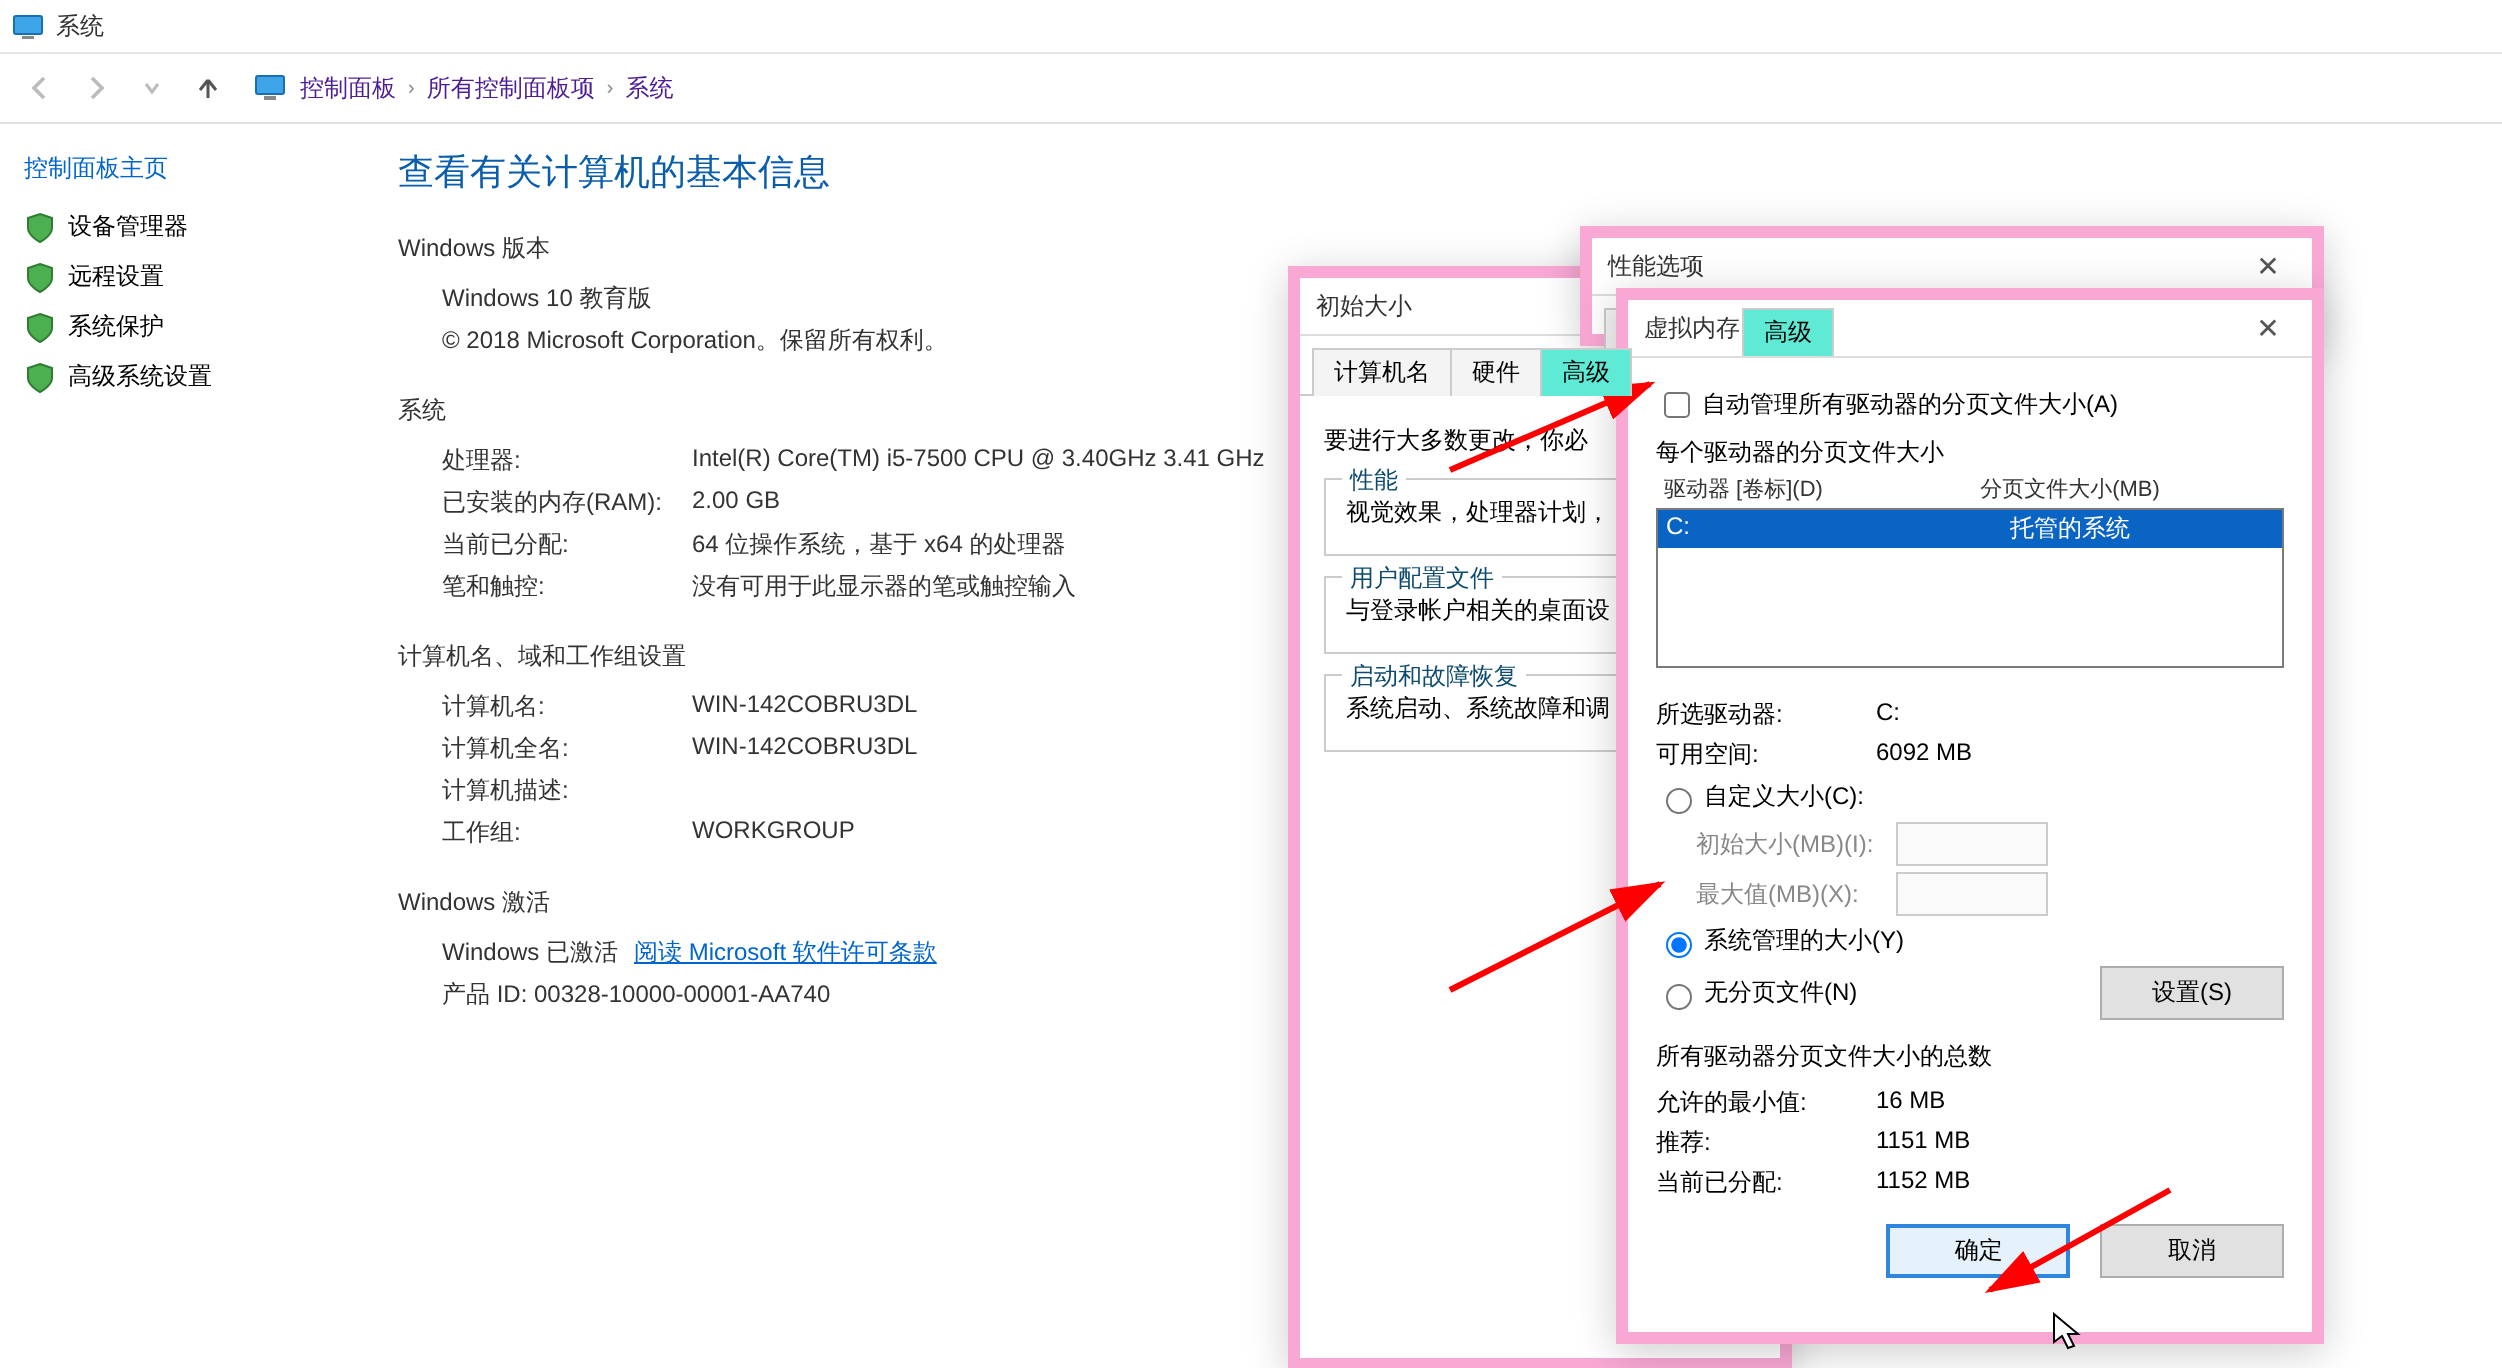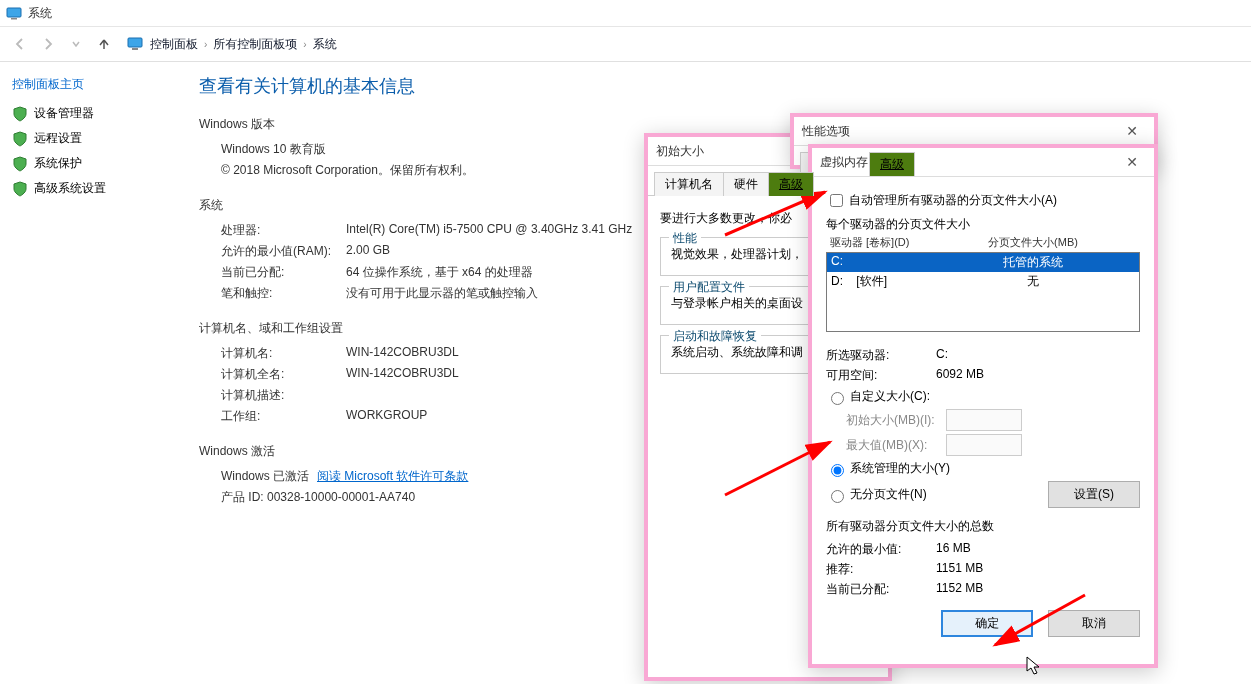--- a/index.html
+++ b/index.html
@@ -8,45 +8,45 @@
   
   .titlebar { height:22px; display:flex; align-items:center; padding:2px 6px; background:#fff; border-bottom:1px solid #e6e6e6; }
   .titlebar .sysicon { width:16px; height:16px; margin-right:6px; }
   .titlebar .title { color:#333; }
 
   
   .addressbar { height:34px; display:flex; align-items:center; padding:0 8px; border-bottom:1px solid #e0e0e0; }
   .nav-arrow { width:24px; height:24px; display:flex; align-items:center; justify-content:center; color:#999; margin-right:4px; }
   .nav-arrow.up { color:#555; }
   .pc-icon { width:18px; height:18px; margin:0 6px; }
-  .crumb { color:#0f172a; }
+  .crumb { color:#4c1d95; }
   .crumb-sep { margin:0 6px; color:#888; font-size:10px; }
 
   
   .main { display:flex;justify-content:center; }
   .sidebar { width:165px; padding:14px 12px; }
   .side-home { color:#0066cc; text-decoration:none; display:block; margin-bottom:12px; }
   .side-item { display:flex; align-items:center; margin:8px 0; color:#000000; }
   .side-item .ic { width:16px; height:16px; margin-right:6px; flex:none; }
 
   .content { flex:1; padding:12px 10px; position:relative; }
   .h1 { color:#0a5dab; font-size:18px; margin:0 0 16px 0; font-weight:normal; }
   .section-h { color:#333; margin:18px 0 8px 0; }
   .kv { display:flex; margin:4px 0 4px 22px; color:#333; }
   .kv .k { width:125px; }
   .link { color:#0066cc;text-decoration:underline; }
 
   
-  .dialog { position:absolute; background:#fff; border:4px solid #f9a8d4; box-shadow:0 4px 20px rgba(0,0,0,.2); }
+  .dialog { position:absolute; background:#fff; border:6px solid #f9a8d4; box-shadow:0 4px 20px rgba(0,0,0,.2); }
   .dlg-titlebar { height:28px; display:flex; align-items:center; padding:0 8px; border-bottom:1px solid #ddd; justify-content:space-between; }
   .dlg-title { color:#333; }
   .dlg-close { width:28px; height:20px; display:flex; align-items:center; justify-content:center; font-size:14px; color:#555; }
   .tabs { display:flex; padding:6px 6px 0 6px; }
   .tab { border:1px solid #ccc; border-bottom:none; padding:3px 10px; margin-right:-1px; background:#f4f4f4; font-size:12px; }
-  .tab.active { background:#4d7c0f; position:relative; z-index:2;text-decoration:underline; }
+  .tab.active { background:#5eead4; position:relative; z-index:2; }
   .dlg-body { padding:10px 12px; border-top:1px solid #ccc; margin-top:-1px; }
   .group { border:1px solid #ccc; margin:10px 0; padding:8px 10px 12px; position:relative; }
   .group-title { position:absolute; top:-8px; left:8px; background:#fff; padding:0 4px; color:#0c4a6e; }
   .btn { display:inline-block; min-width:66px; padding:4px 12px; border:1px solid #adadad; background:#e1e1e1; text-align:center; font-size:12px; }
   .btn.primary { background:#e5f1fb; border:2px solid #2e86de; padding:3px 11px; }
   .btn-row { text-align:right; margin-top:12px; }
 
   
   .vm-body { padding:10px 14px 14px; }
   .vm-check { display:flex; align-items:center; margin:4px 0 6px; }
@@ -170,21 +170,21 @@
       <div class="kv">
           <span>© 2018 Microsoft Corporation。保留所有权利。</span>
         </div>
 
       <div class="section-h">系统</div>
       <div class="kv">
           <span class="k">处理器:</span>
           <span>Intel(R) Core(TM) i5-7500 CPU @ 3.40GHz   3.41 GHz</span>
         </div>
       <div class="kv">
-          <span class="k">允许的最小值(RAM):</span>
+          <span class="k">已安装的内存(RAM):</span>
           <span>2.00 GB</span>
         </div>
       <div class="kv">
           <span class="k">当前已分配:</span>
           <span>64 位操作系统，基于 x64 的处理器</span>
         </div>
       <div class="kv">
           <span class="k">笔和触控:</span>
           <span>没有可用于此显示器的笔或触控输入</span>
         </div>
@@ -269,24 +269,20 @@
       </label>
       <div>每个驱动器的分页文件大小</div>
       <div class="vm-list-head">
         <span class="vm-col1">驱动器 [卷标](D)</span>
         <span class="vm-col2">分页文件大小(MB)</span>
       </div>
       <div class="vm-list">
         <div class="vm-row selected">
           <span class="vm-col1"><span>C:</span></span>
           <span class="vm-col2">托管的系统</span>
-        </div>
-        <div class="vm-row">
-          <span class="vm-col1"><span>D:</span>&nbsp;&nbsp;&nbsp;&nbsp;<span>[软件]</span></span>
-          <span class="vm-col2">无</span>
         </div>
       </div>
 
       <div style="height:12px"></div>
       <div class="vm-kv">
           <span class="k">所选驱动器:</span>
           <span>C:</span>
         </div>
       <div class="vm-kv">
           <span class="k">可用空间:</span>

